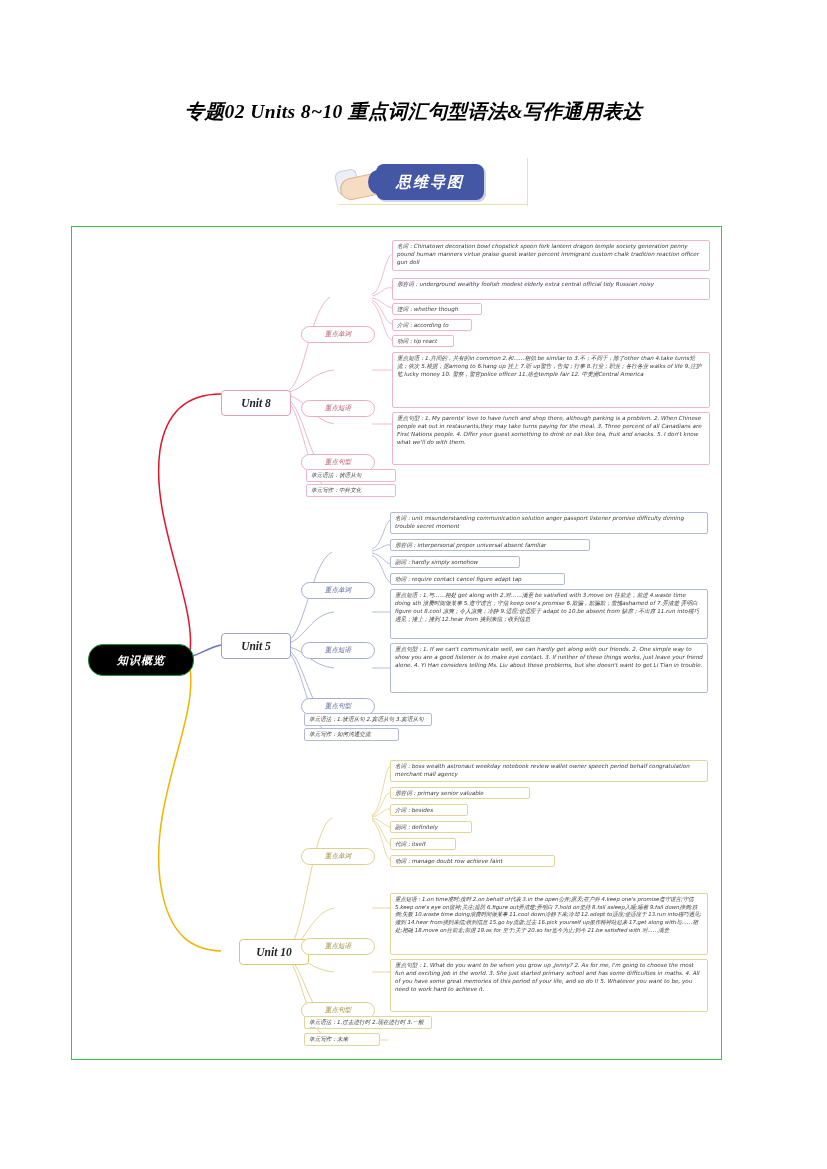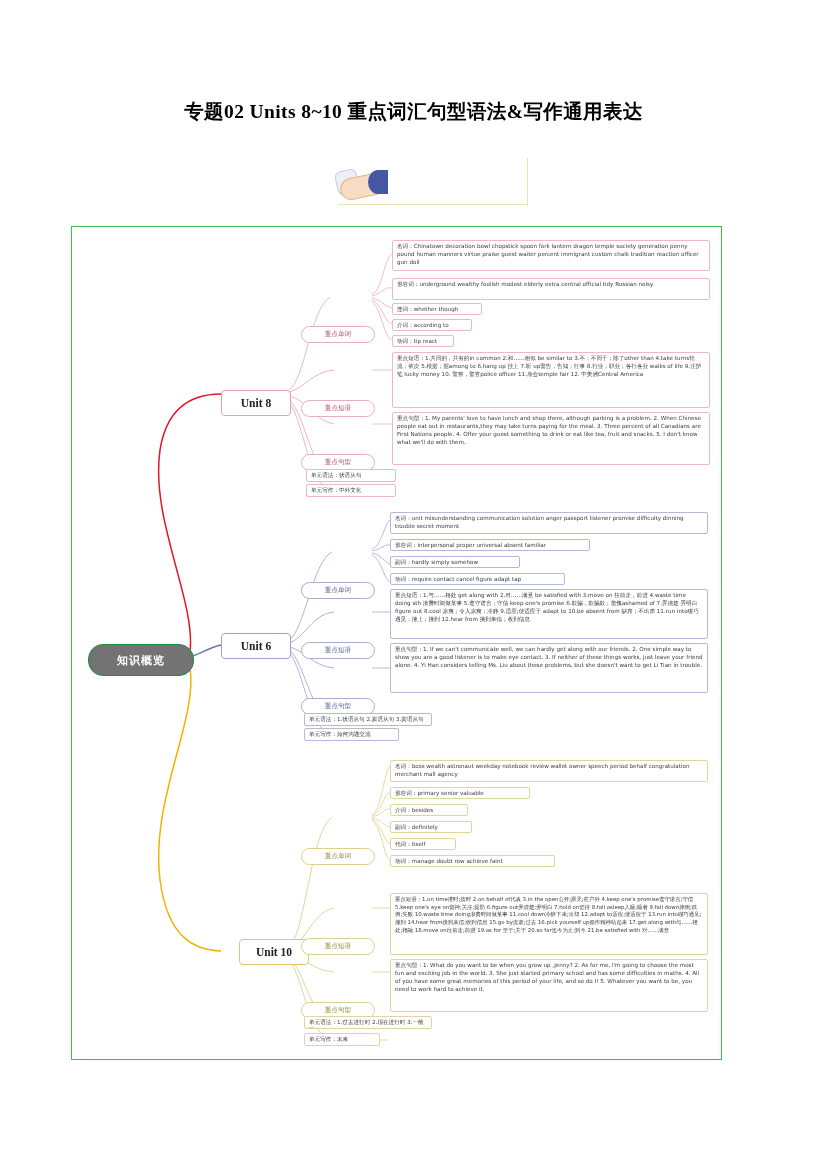--- a/index.html
+++ b/index.html
@@ -1,18 +1,18 @@
 <!DOCTYPE html>
 <html><head>
 <meta charset="utf-8">
 <style>
   html,body{margin:0;padding:0;background:#ffffff;}
   body{width:827px;height:1169px;position:relative;font-family:"Liberation Sans","DejaVu Sans",sans-serif;}
 
-  .page{position:absolute;left:0;top:0;width:827px;height:1169px;overflow:hidden;}
+  .page{position:absolute;left:0;top:0;width:827px;height:1169px;overflow:hidden;font-style:italic;}
 
   
   .title{
     position:absolute;left:0;top:98px;width:827px;text-align:center;
     font-family:"Liberation Serif","DejaVu Serif",serif;
     font-size:19.5px;font-weight:bold;color:#000;letter-spacing:0.4px;
     white-space:nowrap;
   }
 
   
@@ -56,21 +56,21 @@
     position:absolute;left:71px;top:226px;width:649px;height:832px;
     border:1.6px solid #3fc14e;
   }
 
   
   .links{position:absolute;left:0;top:0;width:827px;height:1169px;pointer-events:none;}
 
   
   .central{
     position:absolute;left:88px;top:644px;width:104px;height:30px;
-    background:#737373;border:1.4px solid #17913a;border-radius:15px;
+    background:#000000;border:1.4px solid #17913a;border-radius:15px;
     display:flex;align-items:center;justify-content:center;
   }
   .central span{
     color:#ffffff;font-size:11px;font-weight:bold;letter-spacing:1px;
     font-family:"DejaVu Sans",sans-serif;
   }
 
   
   .unit{
     position:absolute;width:68px;height:24px;border-radius:4px;background:#fff;
@@ -112,20 +112,23 @@
 <div class="page">
 
   <div class="title">专题02 Units 8~10  重点词汇句型语法&amp;写作通用表达</div>
 
   <div class="banner-wrap">
     <div class="hand">
       <div class="cuff"></div>
       <div class="palm"></div>
     </div>
     <div class="banner-notch"></div>
+    <div class="banner-box">
+      <span>思维导图</span>
+    </div>
     <div class="banner-underline"></div>
     <div class="banner-side"></div>
   </div>
 
   <div class="frame"></div>
 
   <svg class="links" viewBox="0 0 827 1169">
 
     <path d="M190,652 C196,600 150,520 160,450 C168,400 200,394 221,394" fill="none" stroke="#e2142a" stroke-width="1.5"></path>
 
@@ -196,21 +199,21 @@
       <path d="M370,1022 L388,1022"></path>
       <path d="M370,1040 L388,1040"></path>
     </g>
   </svg>
 
   <div class="central">
     <span>知识概览</span>
   </div>
 
   <div class="unit unit-8">Unit 8</div>
-  <div class="unit unit-9">Unit 6</div>
+  <div class="unit unit-9">Unit 5</div>
   <div class="unit unit-10">Unit 10</div>
 
   <div class="cat pink" style="left:301px;top:288px;width:60px;height:15px;">重点单词</div>
   <div class="cat pink" style="left:301px;top:362px;width:60px;height:15px;">重点短语</div>
   <div class="cat pink" style="left:301px;top:416px;width:60px;height:15px;">重点句型</div>
 
   <div class="leaf pink" style="left:392px;top:240px;width:318px;height:31px;">名词：Chinatown decoration bowl chopstick spoon fork lantern dragon temple society generation penny pound human manners virtue praise guest waiter percent immigrant custom chalk tradition reaction officer gun doll</div>
   <div class="leaf pink" style="left:392px;top:278px;width:318px;height:22px;">形容词：underground wealthy foolish modest elderly extra central official tidy Russian noisy</div>
   <div class="leaf pink" style="left:392px;top:303px;width:90px;height:12px;">连词：whether though</div>
   <div class="leaf pink" style="left:392px;top:319px;width:80px;height:12px;">介词：according to</div>

